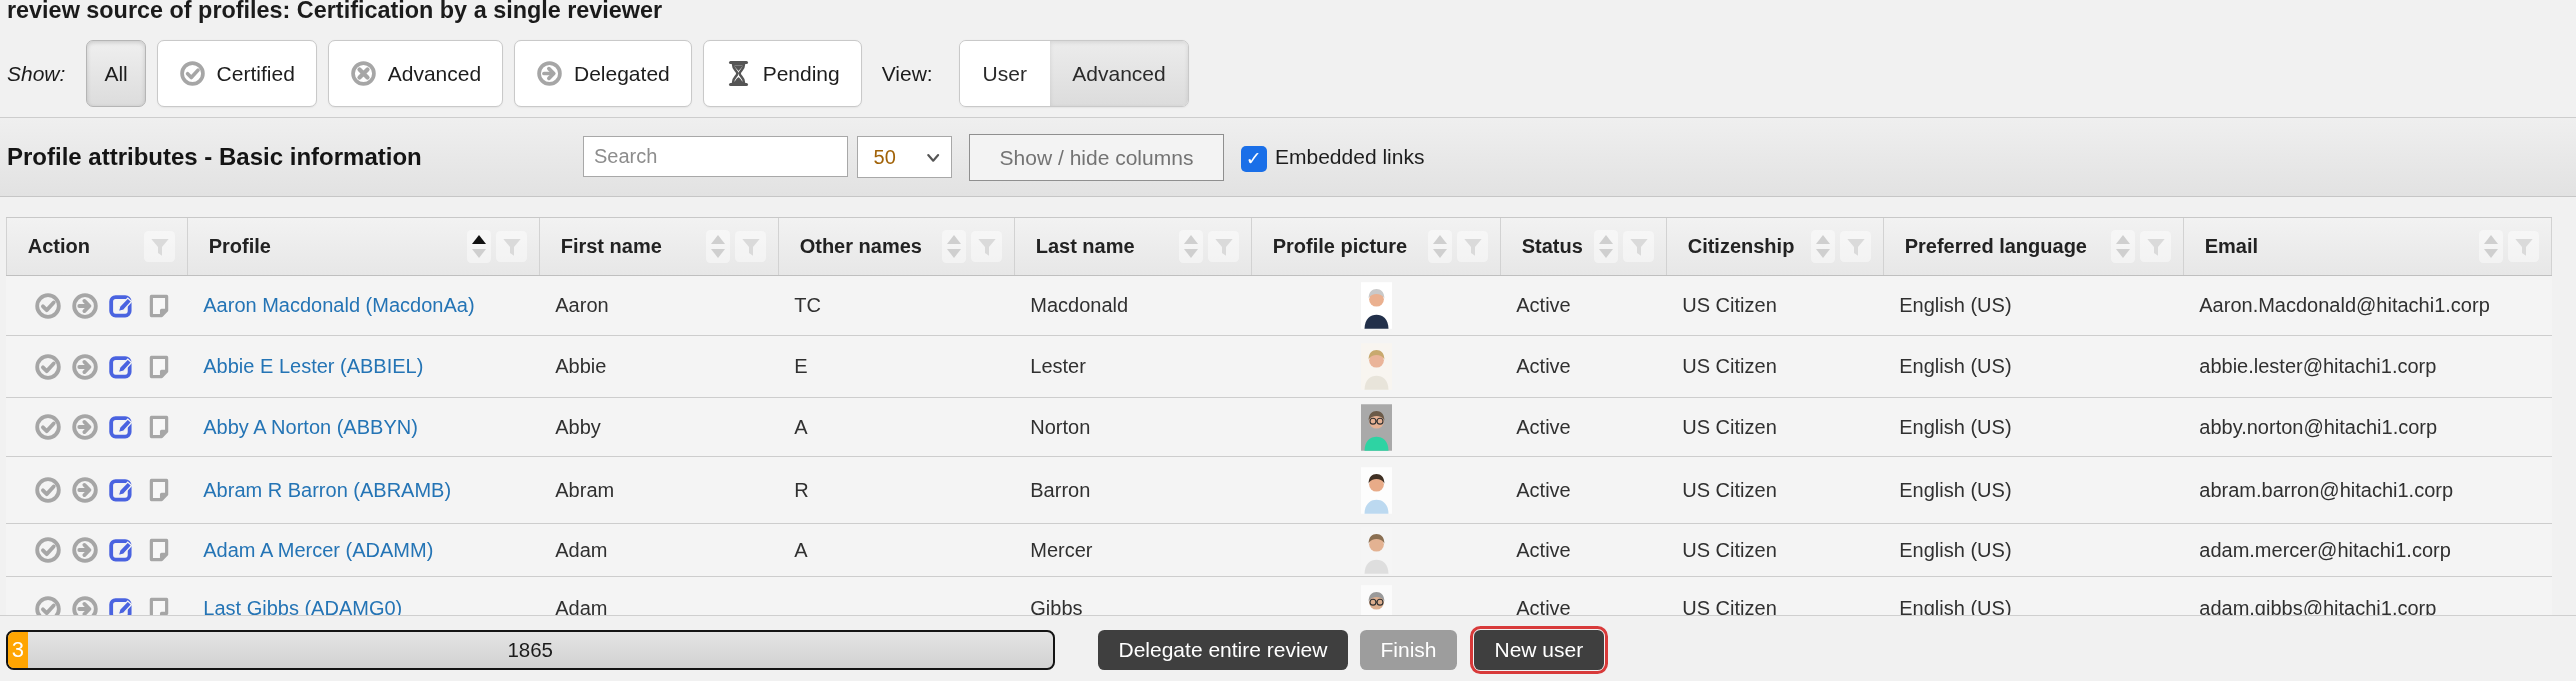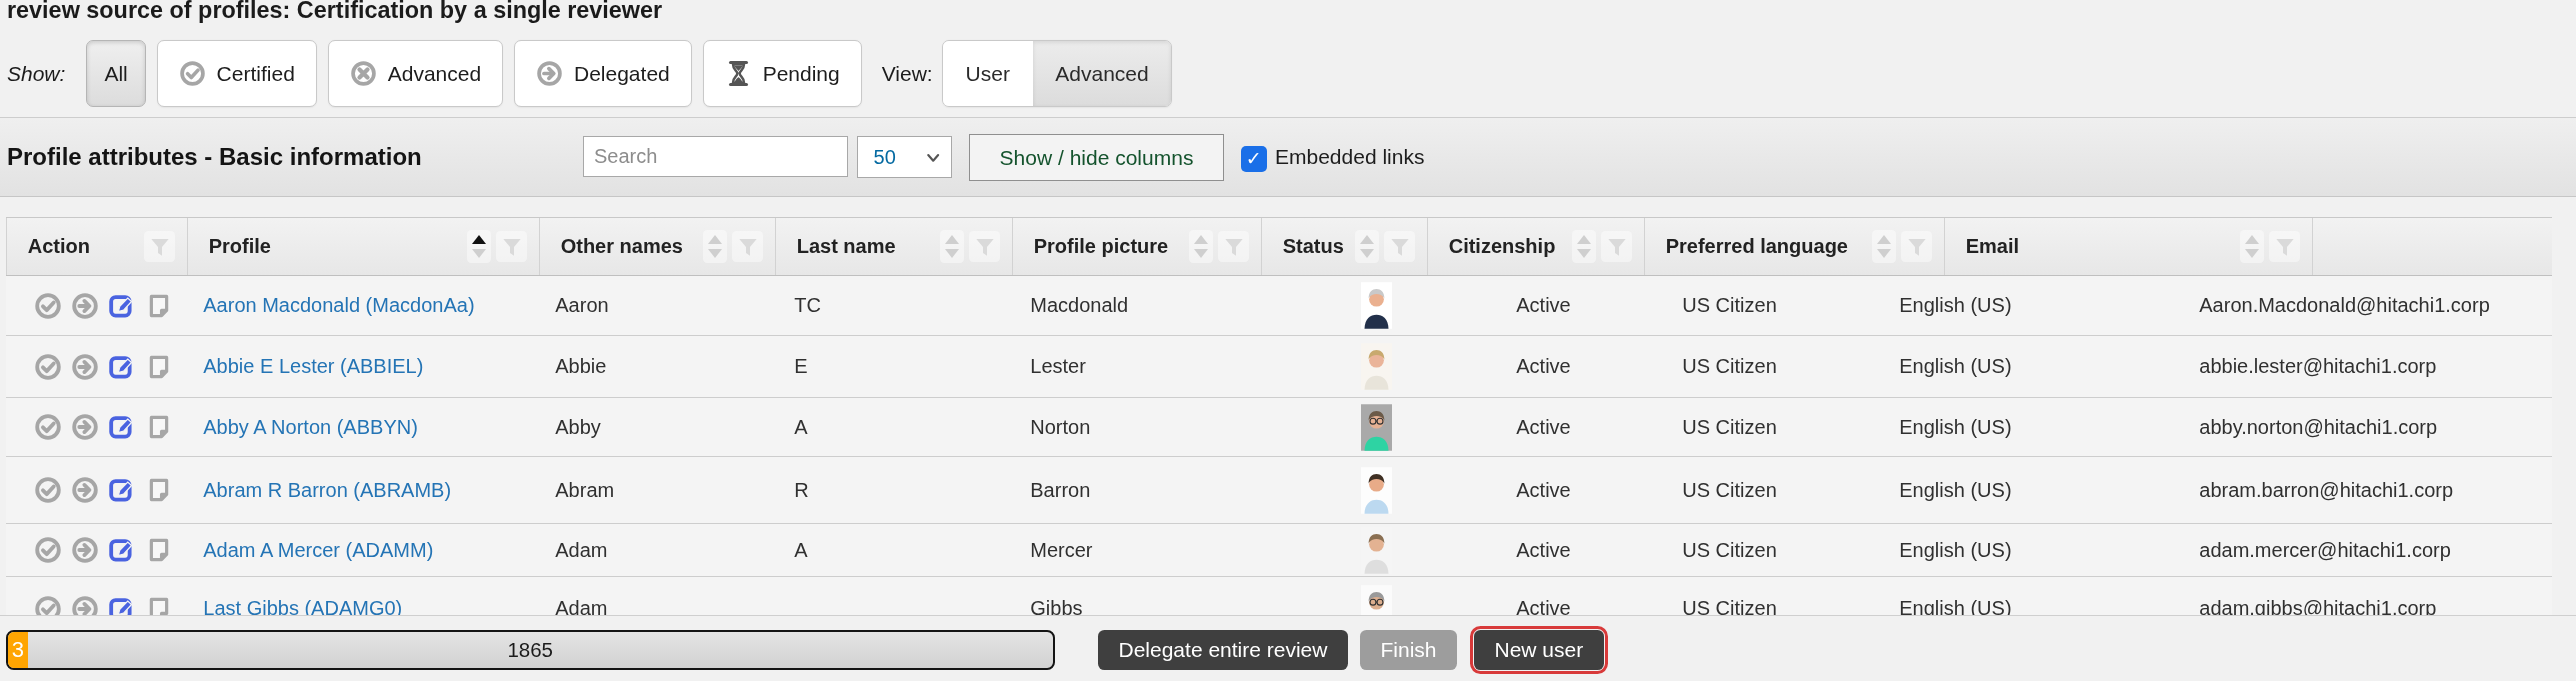--- a/index.html
+++ b/index.html
@@ -23,46 +23,46 @@
     display:flex; align-items:center; gap:10.6px; padding:0 21px; font-size:21px; color:#1d1d1d;
     box-shadow:0 0.7px 1.4px rgba(0,0,0,.05); cursor:pointer;
   }
   .fbtn.pressed{
     background:linear-gradient(#efefef,#dcdcdc); border-color:#b5b5b5;
     box-shadow:inset 0 1.4px 4.2px rgba(0,0,0,.16); padding:0 17px; 
   }
   .ficon{ display:flex; width:27px; height:27px; }
   .ficon svg{ width:100%; height:100%; }
   .view-label{ margin-left:20px; margin-right:9.2px; }
-  #view-toggle{ display:flex; border:0.7px solid #c9c9c9; border-radius:7px; overflow:hidden; box-shadow:0 0.7px 1.4px rgba(0,0,0,.05); }
+  #view-toggle{ display:flex; border:0.7px solid #c9c9c9; border-radius:7px; overflow:hidden; box-shadow:0 0.7px 1.4px rgba(0,0,0,.05);margin-left:17px; }
   .vseg{ height:65px; display:flex; align-items:center; padding:0 22.7px; font-size:21px; background:#fff; cursor:pointer; }
   .vseg.pressed{ background:linear-gradient(#ececec,#dcdcdc); box-shadow:inset 0 1.4px 4.2px rgba(0,0,0,.10); }
 
   
   .band{
     position:absolute; top:117px; left:0; right:0; height:80px;
     background:linear-gradient(#efefef,#e2e2e2);
     border-top:0.7px solid #cdcdcd; border-bottom:0.7px solid #c6c6c6;padding-left:32px;
   }
   .band-title{ position:absolute; left:7px; top:50%; transform:translateY(-50%); font-size:24px; font-weight:700; color:#141414; }
   .search-input{
     position:absolute; left:583px; top:18.4px; width:265px; height:41px;
     border:1.4px solid #a8a8a8; background:#fff; font-size:20px; padding:0 10px;
     font-family:inherit; color:#333;
   }
   .search-input::placeholder{ color:#8d8d8d; }
   .pselect{
     position:absolute; left:857px; top:18.4px; width:95px; height:42px;
     border:1.4px solid #a8a8a8; background:#fff; display:flex; align-items:center; cursor:pointer;
   }
-  .pselect .val{ margin-left:15.6px; font-size:20px; color:#0369a1; }
+  .pselect .val{ margin-left:15.6px; font-size:20px; color:#a16207; }
   .pselect .chev{ margin-left:auto; margin-right:8.5px; display:flex; }
   .cols-btn{
     position:absolute; left:969px; top:16.3px; width:255px; height:47px;
-    border:1.4px solid #8f8f8f; background:#f3f3f3; font-size:21px; color:#14532d;
+    border:1.4px solid #8f8f8f; background:#f3f3f3; font-size:21px; color:#737373;
     display:flex; align-items:center; justify-content:center; cursor:pointer;
   }
   .cbx{
     position:absolute; left:1241px; top:28px; width:25.5px; height:25.5px;
     background:var(--cbxblue,#1a6fe8); border-radius:5px;
     display:flex; align-items:center; justify-content:center; cursor:pointer;
   }
   .cbx::after{ content:"\2713"; color:#fff; font-size:19px; font-weight:700; }
   .cbx-label{ position:absolute; left:1275px; top:50%; transform:translateY(-50%); font-size:21px; color:#1d1d1d; }
 
@@ -221,20 +221,34 @@
       <span class="tri up on"></span>
       <span class="tri down "></span>
           </span>
           <span class="funnel">
             <svg width="24" height="24" viewBox="0 0 36 36">
               <path d="M5 6h26L21 18v13l-6-4V18z" fill="#dadada"></path>
             </svg>
           </span>
         </span>
       </div>
+      <div class="hcell" style="width: 239px;">
+        <span class="hlabel">First name</span>
+    <span class="hbtns">
+          <span class="sorts">
+      <span class="tri up "></span>
+      <span class="tri down "></span>
+          </span>
+          <span class="funnel">
+            <svg width="24" height="24" viewBox="0 0 36 36">
+              <path d="M5 6h26L21 18v13l-6-4V18z" fill="#dadada"></path>
+            </svg>
+          </span>
+        </span>
+      </div>
       <div class="hcell" style="width: 236px;">
         <span class="hlabel">Other names</span>
     <span class="hbtns">
           <span class="sorts">
       <span class="tri up "></span>
       <span class="tri down "></span>
           </span>
           <span class="funnel">
             <svg width="24" height="24" viewBox="0 0 36 36">
               <path d="M5 6h26L21 18v13l-6-4V18z" fill="#dadada"></path>

